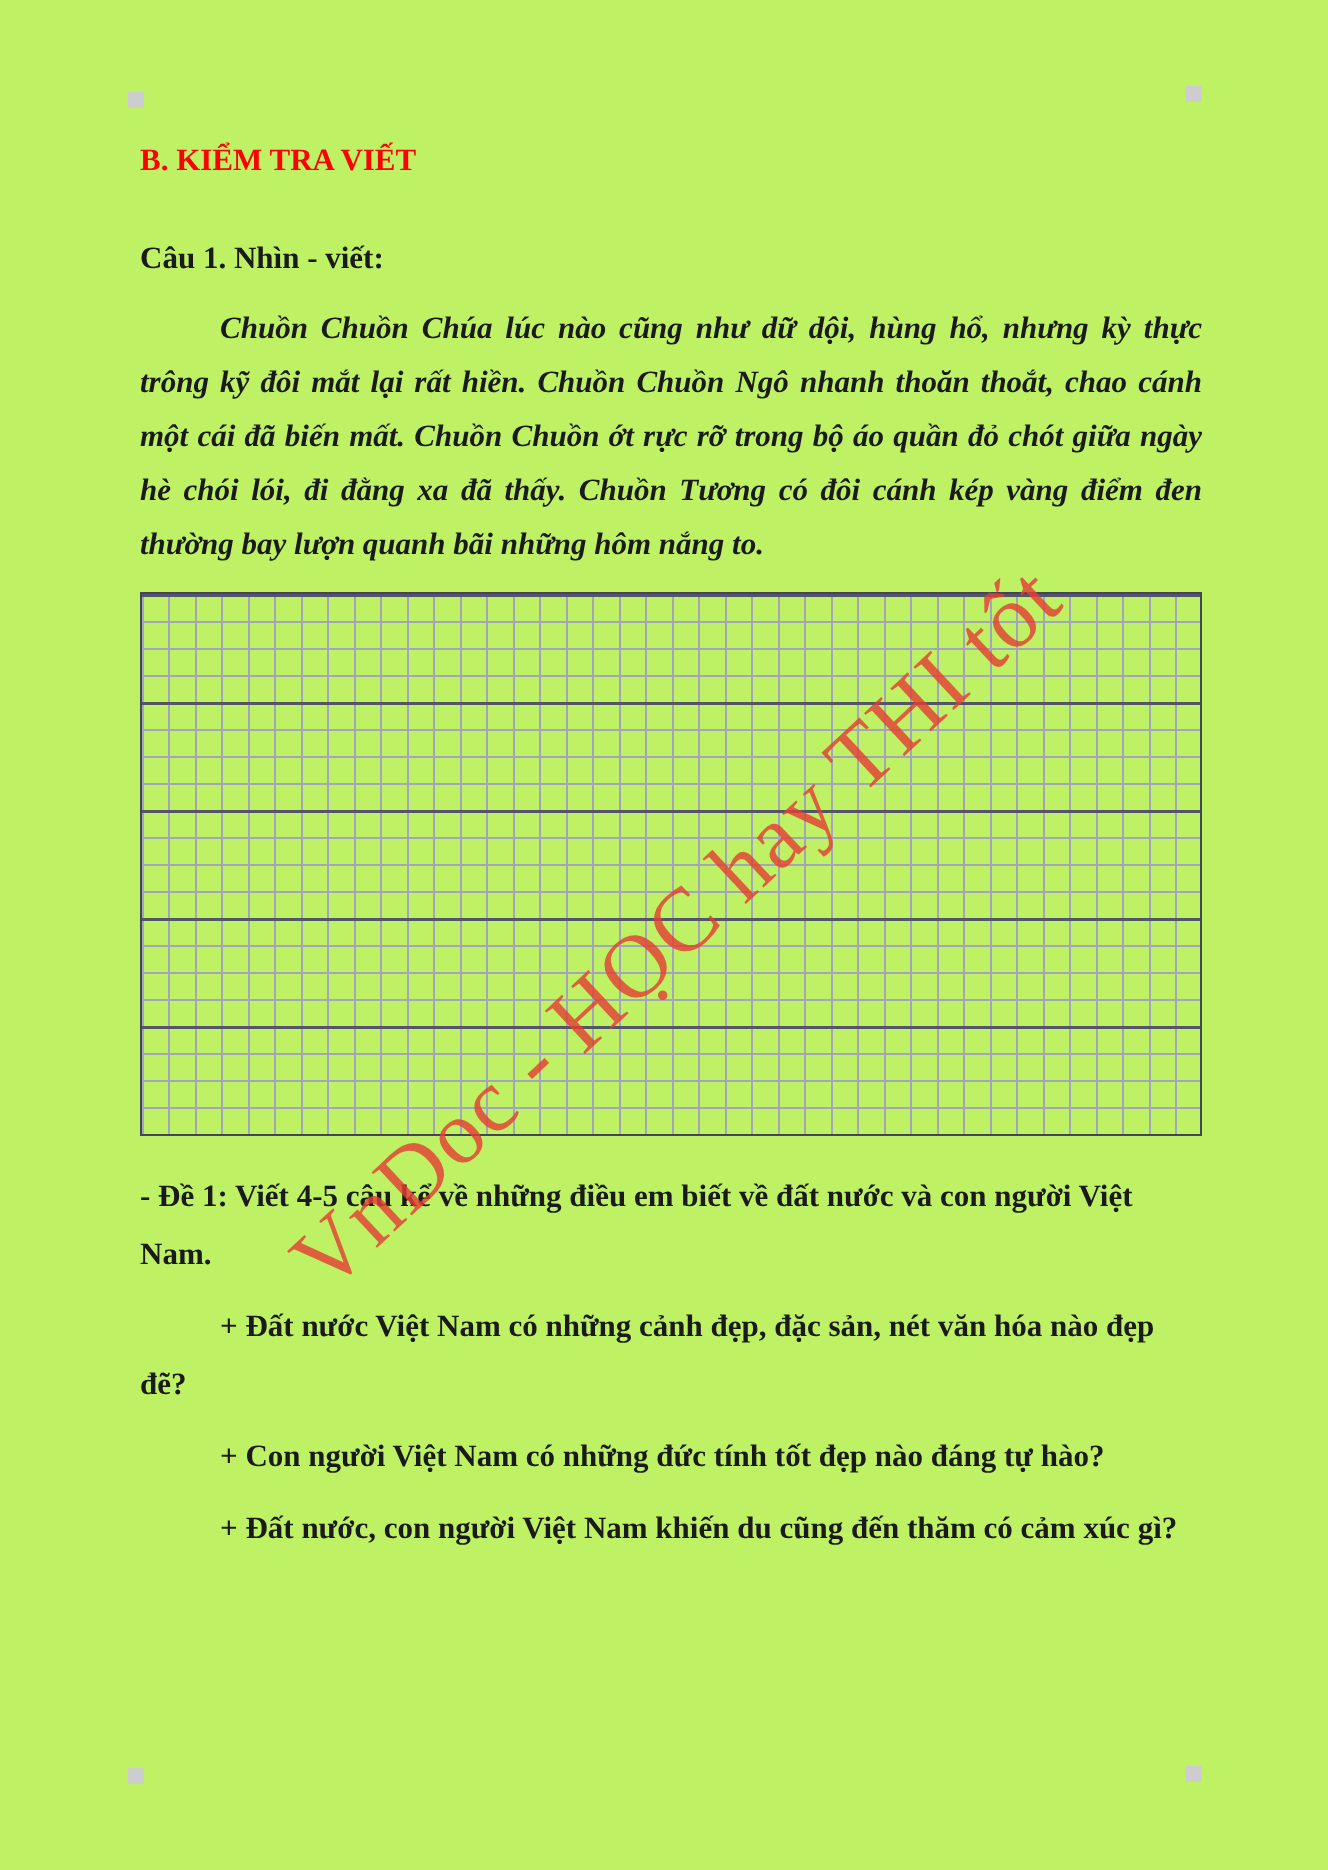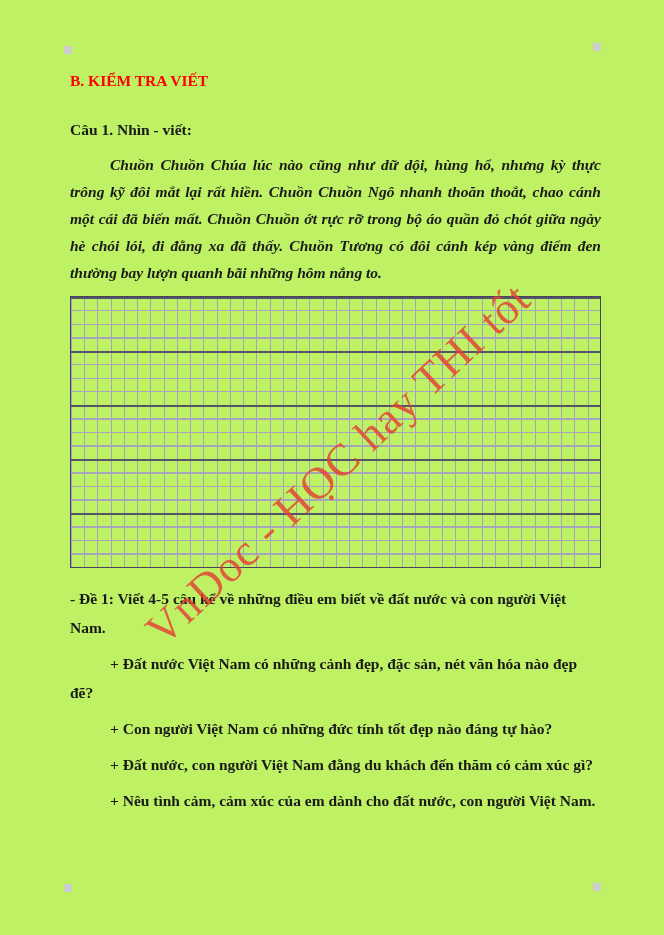--- a/index.html
+++ b/index.html
@@ -101,20 +101,19 @@
     <p class="dictation">Chuồn Chuồn Chúa lúc nào cũng như dữ dội, hùng hổ, nhưng kỳ thực trông kỹ đôi mắt lại rất hiền. Chuồn Chuồn Ngô nhanh thoăn thoắt, chao cánh một cái đã biến mất. Chuồn Chuồn ớt rực rỡ trong bộ áo quần đỏ chót giữa ngày hè chói lói, đi đằng xa đã thấy. Chuồn Tương có đôi cánh kép vàng điểm đen thường bay lượn quanh bãi những hôm nắng to.</p>
 
     <div class="writing-grid"></div>
 
 
     <p><strong>- Đề 1:</strong><span> Viết 4-5 câu kể về những điều em biết về đất nước và con người Việt Nam.</span></p>
 
 
     <p class="indent">+ Đất nước Việt Nam có những cảnh đẹp, đặc sản, nét văn hóa nào đẹp đẽ?</p>
     <p class="indent">+ Con người Việt Nam có những đức tính tốt đẹp nào đáng tự hào?</p>
-    <p class="indent">+ Đất nước, con người Việt Nam đằng du khách đến thăm có cảm xúc gì?</p>
-    <p class="indent">+ Nêu tình cảm, cảm xúc của em dành cho đất nước, con người Việt Nam.</p>
+    <p class="indent">+ Đất nước, con người Việt Nam khiến du cũng đến thăm có cảm xúc gì?</p>
 
   </div>
 
   <div class="watermark">VnDoc - HỌC hay THI tốt</div>
 
 </div>
 
 </body></html>

